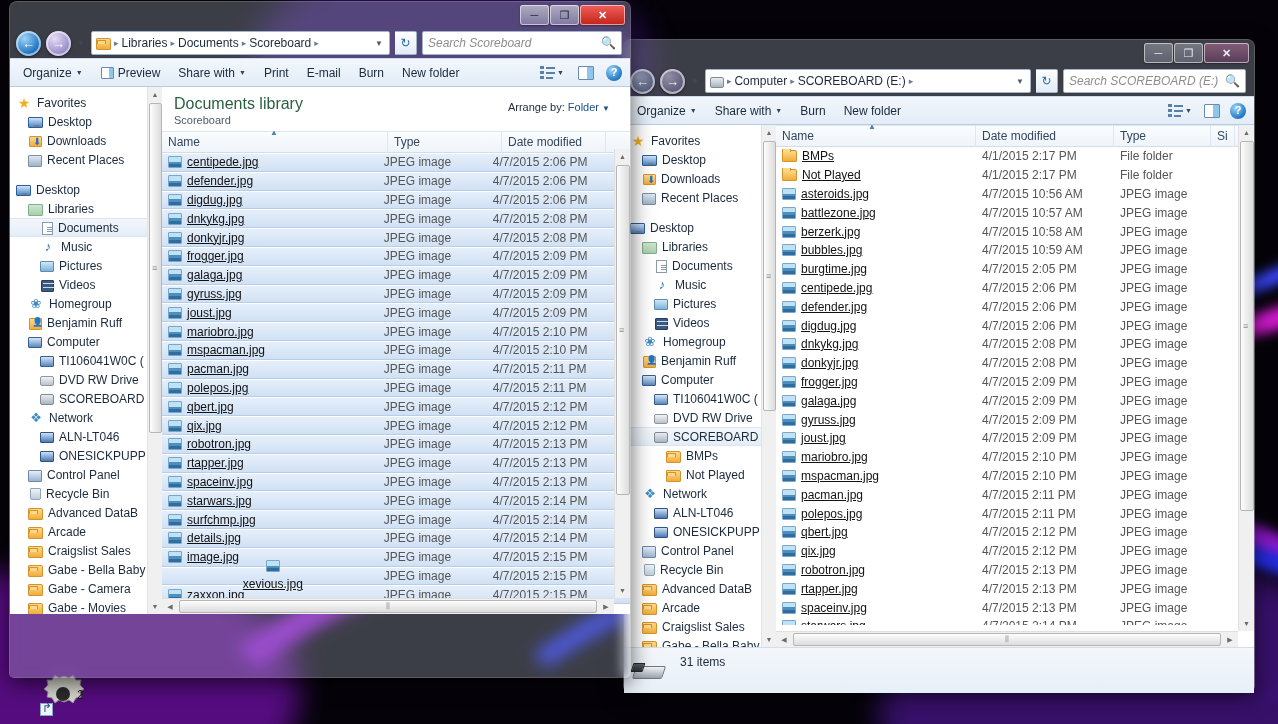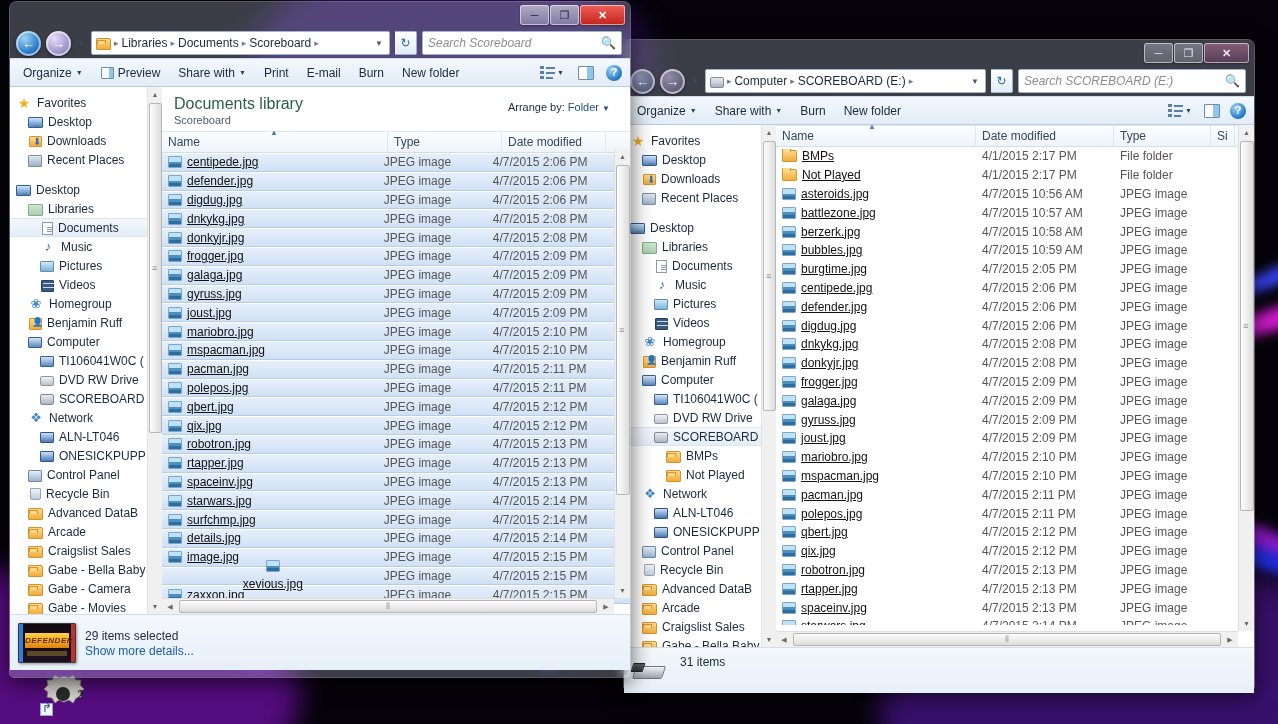--- a/index.html
+++ b/index.html
@@ -356,21 +356,21 @@
     <div class="breadcrumb">
       <span class="nav-ico ic-hdd" style="width:14px;"></span>
       <span class="sep">▸</span>
       <span class="crumb">Computer</span>
       <span class="sep">▸</span>
       <span class="crumb">SCOREBOARD (E:)</span>
       <span class="sep">▸</span>
       <span class="drop">▼</span>
     </div>
     <div class="refresh-btn">↻</div>
-    <div class="search-box" style="width:228px;">
+    <div class="search-box" style="width:183px;">
       <span>Search SCOREBOARD (E:)</span>
       <span class="mag">🔍</span>
     </div>
   </div>
 
   <div class="toolbar">
     <div class="tb-item">
       <span>Organize</span>
       <span class="tb-caret">▼</span>
     </div>
@@ -1168,25 +1168,13 @@
         <div class="sb-arrow" style="position:absolute; bottom:0; left:0; right:0;">▼</div>
       </div>
       <div class="hsb" style="right:16px;">
         <div class="hsb-arrow">◀</div>
         <div class="hsb-thumb" style="flex:1; margin:0 1px;">⦀</div>
         <div class="hsb-arrow">▶</div>
       </div>
     </div>
   </div>
 
-  <div class="statusbar" style="height:56px;">
-    <div class="status-thumb">
-      <div class="strip"></div>
-        <div class="strip2"></div>
-      <div class="marquee">DEFENDER</div>
-      <div class="sub"></div>
-    </div>
-    <div>
-      <div class="status-txt">29 items selected</div>
-      <div class="status-link">Show more details...</div>
-    </div>
-  </div>
 </div>
 
 </body></html>

